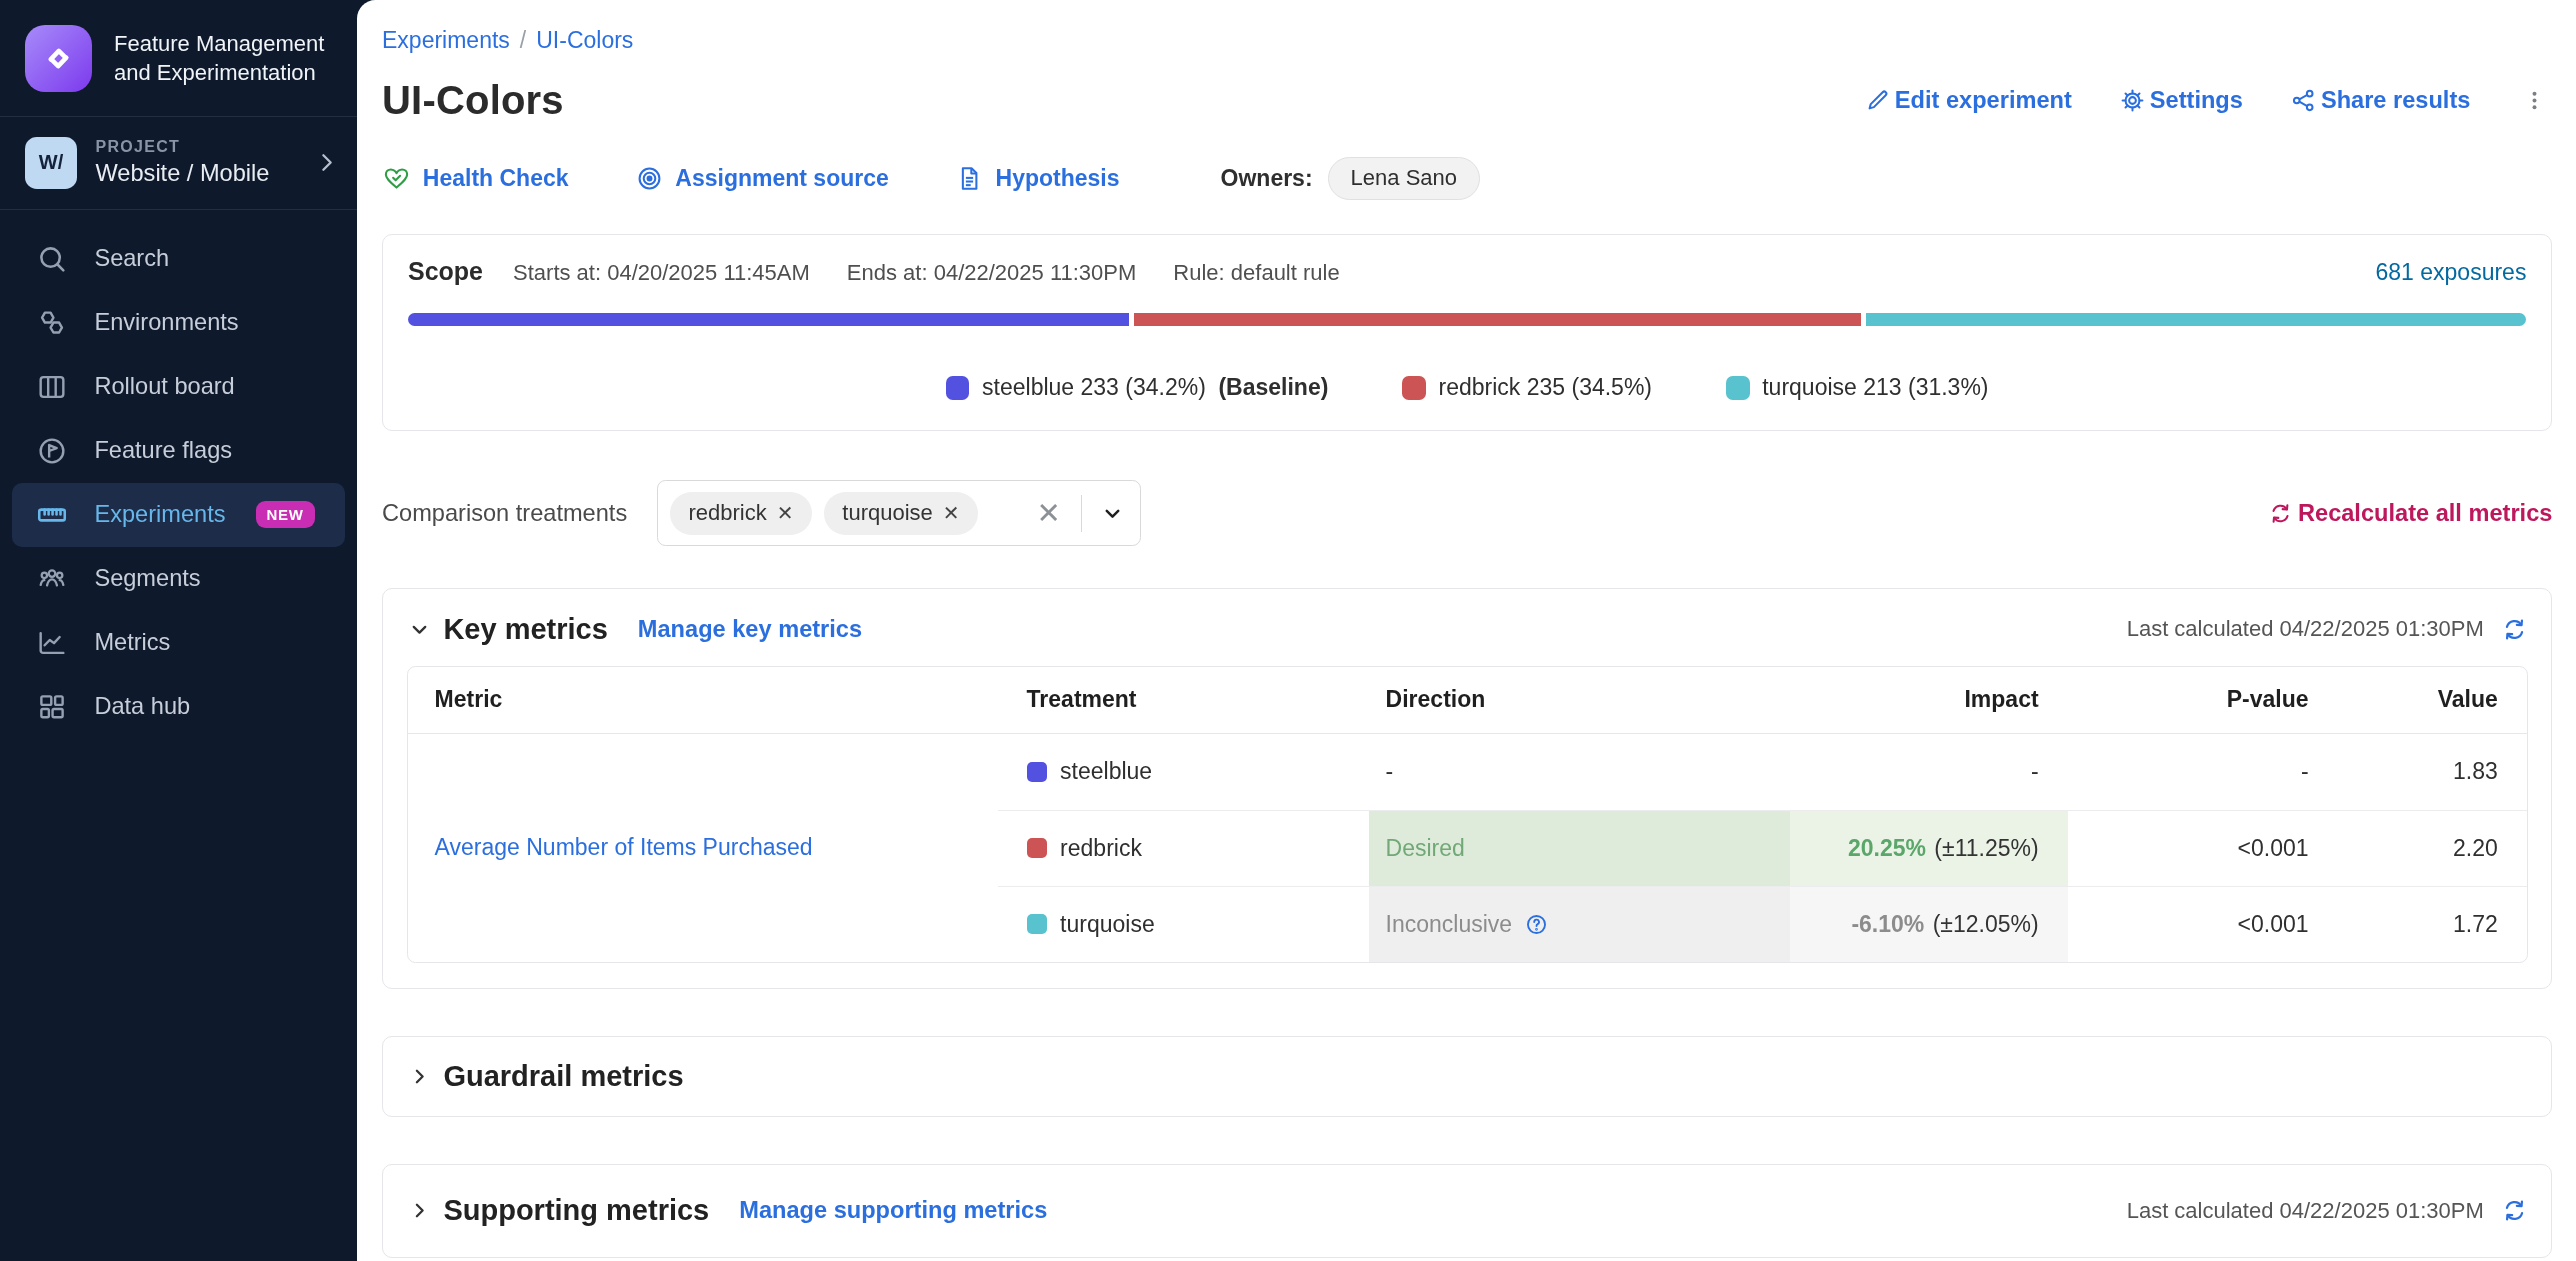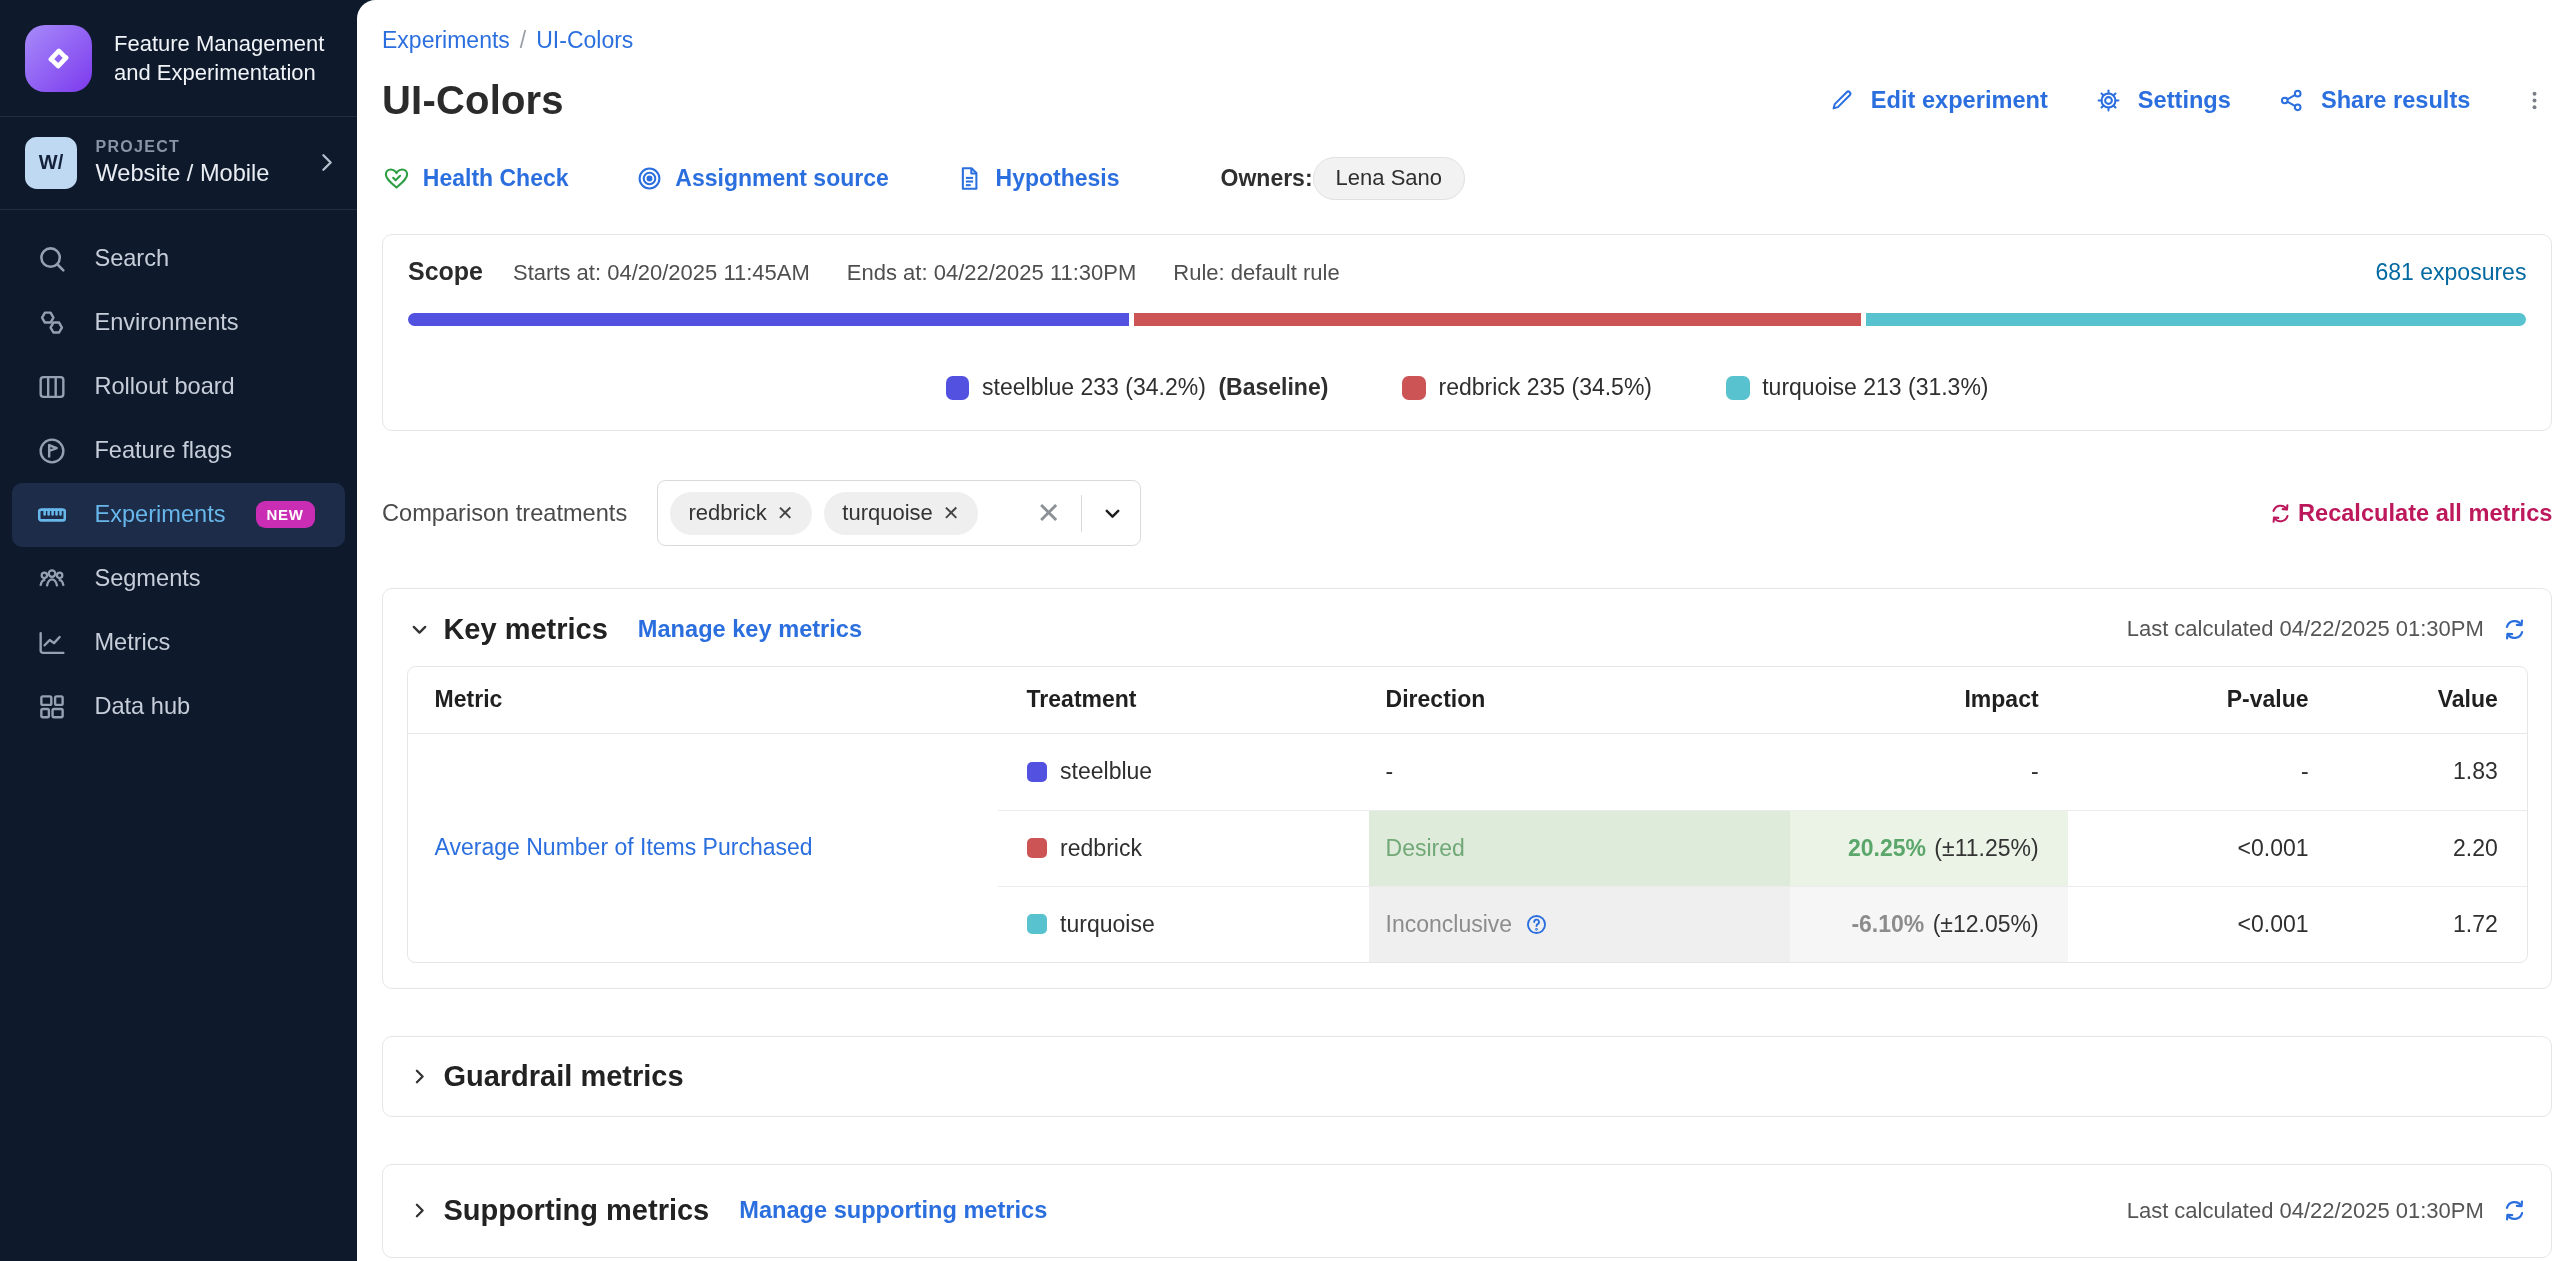--- a/index.html
+++ b/index.html
@@ -29,26 +29,26 @@
 
   
   .main { flex:1; background:#FFFFFF; border-top-left-radius:18.5px; padding:0 23.6px 0 25px; overflow:hidden; }
   .breadcrumb { margin-top:27px; font-size:23px; display:flex; gap:10px; align-items:center; }
   .breadcrumb a { color:#2B6FDF; text-decoration:none; cursor:pointer; }
   .crumb-sep { color:#9AA0A8; }
 
   .title-row { margin-top:23.6px; display:flex; align-items:center; }
   .page-title { font-size:40px; font-weight:700; color:#2B2B2B; letter-spacing:0.2px; }
   .title-actions { margin-left:auto; display:flex; align-items:center; gap:47px; }
-  .action-link { display:flex; align-items:center; gap:16px; color:#2B6FDF; font-size:23.6px; font-weight:600; cursor:pointer; }
+  .action-link { display:flex; align-items:center; gap:4px; color:#2B6FDF; font-size:23.6px; font-weight:600; cursor:pointer; }
   .kebab { color:#7A7F87; cursor:pointer; padding:3.4px 5px; }
 
   .tags-row { margin-top:34px; display:flex; align-items:center; }
   .tag-link { display:flex; align-items:center; gap:11.8px; color:#2B6FDF; font-size:23px; font-weight:600; cursor:pointer; margin-right:66px; }
-  .owners { display:flex; align-items:center; margin-left:35px; }
+  .owners { display:flex; align-items:center; gap:15px; margin-left:35px; }
   .owners-label { font-size:23px; font-weight:700; color:#2F2F2F; }
   .owner-pill { background:#F2F2F2; border:0.8px solid #E0E0E0; border-radius:842px; padding:7.6px 22px; font-size:22px; color:#2F2F2F; }
 
   .card { border:0.8px solid #E6E6EA; border-radius:10px; }
   .scope-card { margin-top:34px; padding:22px 25px 29px 25px; }
   .scope-head { display:flex; align-items:baseline; }
   .scope-title { font-size:25px; font-weight:700; color:#2B2B2B; margin-right:30px; }
   .scope-meta { font-size:22px; color:#4F4F4F; margin-right:37px; }
   .exposures { margin-left:auto; font-size:23px; color:#0369a1; }
   .dist-bar { margin-top:27px; height:13.5px; border-radius:7.6px; overflow:hidden; display:flex; gap:5px; }

